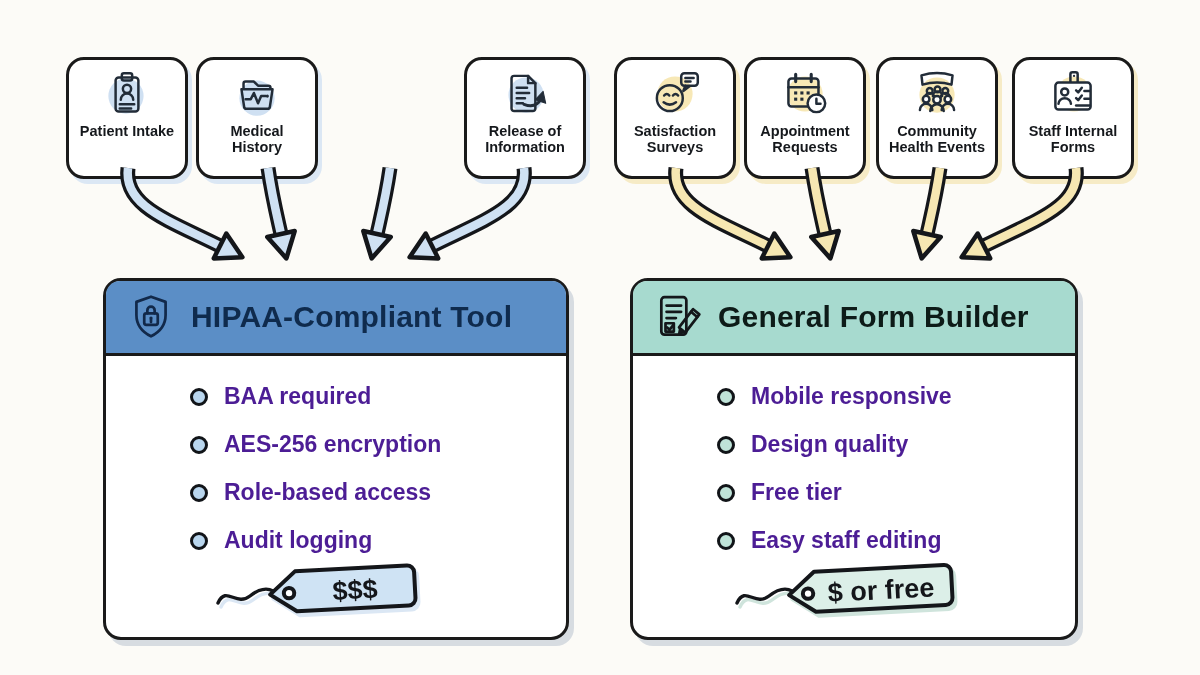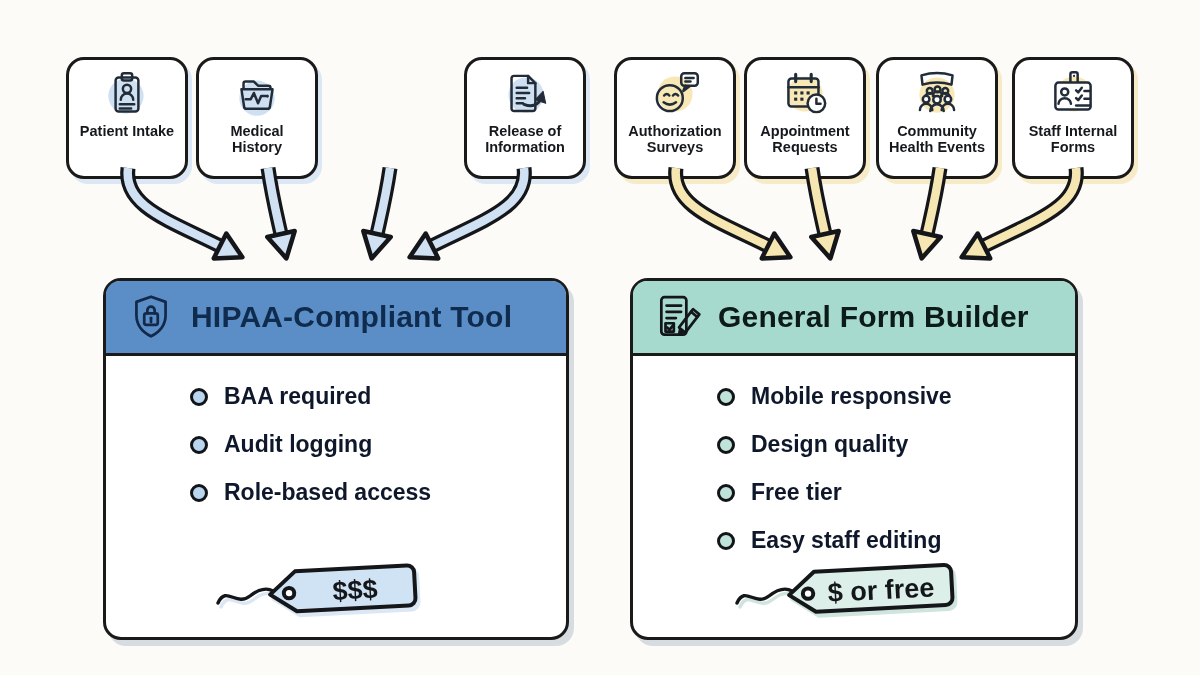--- a/index.html
+++ b/index.html
@@ -46,21 +46,21 @@
   .tool-card.hipaa .tool-title{color:#0f2b4d;text-align:right;}
   .tool-card.gen  .tool-title{color:#0d1b18;}
   .hdr-ic{fill:none;stroke-width:2.6;stroke-linecap:round;stroke-linejoin:round;}
   .hipaa .hdr-ic{stroke:#12294a;}
   .gen   .hdr-ic{stroke:#14171a;}
   .hipaa .hdr-solid{fill:#12294a;}
   .gen   .hdr-solid{fill:#14171a;}
 
   .features{list-style:none;margin:27px 0 0;padding:0 0 0 84px;display:flex;
             flex-direction:column;gap:21px;}
-  .feature{display:flex;align-items:center;gap:16px;font-size:23px;font-weight:bold;color:#0f172a;}
+  .feature{display:flex;align-items:center;gap:16px;font-size:23px;font-weight:bold;color:#4c1d95;}
   .dot{width:12px;height:12px;border:3px solid #111418;border-radius:50%;flex:none;}
   .tool-card.hipaa .dot{background:var(--bullet_phi);}
   .tool-card.gen  .dot{background:var(--bullet_gen);}
 
   .price-tag{position:absolute;bottom:12px;}
   .tool-card.hipaa .price-tag{left:104px;filter:drop-shadow(3px 4px 0 var(--shadow_phi));}
   .tool-card.gen  .price-tag{left:96px; filter:drop-shadow(3px 4px 0 #cfe4dc);}
   .tag-body{stroke:#14161a;stroke-width:4;stroke-linejoin:round;}
   .tool-card.hipaa .tag-body{fill:var(--tag_phi);}
   .tool-card.gen  .tag-body{fill:var(--tag_gen);}
@@ -112,21 +112,21 @@
   <div class="form-card gen" style="left:614px">
     <svg class="form-icon" width="58" height="58" viewBox="0 0 56 56">
       <circle class="icon-bg gen" cx="28" cy="28" r="17"></circle>
       <circle class="ln" cx="23" cy="32" r="12.5"></circle>
       <path class="ln" d="M17.5,29.5 q2.5,-3 5,0 M26,29.5 q2.5,-3 5,0"></path>
       <path class="ln" d="M17,36 q6,4.5 12,0"></path>
       <rect class="ln" x="34" y="8" width="16" height="12" rx="3"></rect>
       <path class="ln" d="M38,20 l-2,5 6,-4.5"></path>
       <path class="ln" d="M38,12.5 h8 M38,16 h5"></path>
     </svg>
-    <div class="form-label">Authorization Surveys</div>
+    <div class="form-label">Satisfaction Surveys</div>
   </div>
 
   <div class="form-card gen" style="left:744px">
     <svg class="form-icon" width="58" height="58" viewBox="0 0 56 56">
       <circle class="icon-bg gen" cx="28" cy="28" r="17"></circle>
       <rect class="ln" x="12" y="13" width="29" height="27" rx="3"></rect>
       <path class="ln" d="M12,21.5 H41"></path>
       <path class="ln3" d="M19,9 v7 M34,9 v7"></path>
       <rect class="solid" x="17.5" y="25.5" width="3" height="3"></rect>
       <rect class="solid" x="23.5" y="25.5" width="3" height="3"></rect>
@@ -204,25 +204,29 @@
       </svg>
       <span class="tool-title">HIPAA-Compliant Tool</span>
     </div>
     <ul class="features">
       <li class="feature">
           <span class="dot"></span>
           <span>BAA required</span>
         </li>
       <li class="feature">
           <span class="dot"></span>
+          <span>AES-256 encryption</span>
+        </li>
+      <li class="feature">
+          <span class="dot"></span>
+          <span>Role-based access</span>
+        </li>
+      <li class="feature">
+          <span class="dot"></span>
           <span>Audit logging</span>
-        </li>
-      <li class="feature">
-          <span class="dot"></span>
-          <span>Role-based access</span>
         </li>
     </ul>
     <svg class="price-tag" width="250" height="70" viewBox="0 0 250 70">
       <path class="tag-string" d="M8,48 C16,30 26,52 40,41 C49,34 56,32 63,36"></path>
       <g transform="rotate(-3 130 36)">
         <path class="tag-body" d="M60,36 L86,14 H198 a7,7 0 0 1 7,7 V47 a7,7 0 0 1 -7,7 H86 Z"></path>
         <circle class="tag-hole" cx="79" cy="35.5" r="5.2"></circle>
         <text class="tag-text" x="145" y="45" text-anchor="middle">$$$</text>
       </g>
     </svg>

